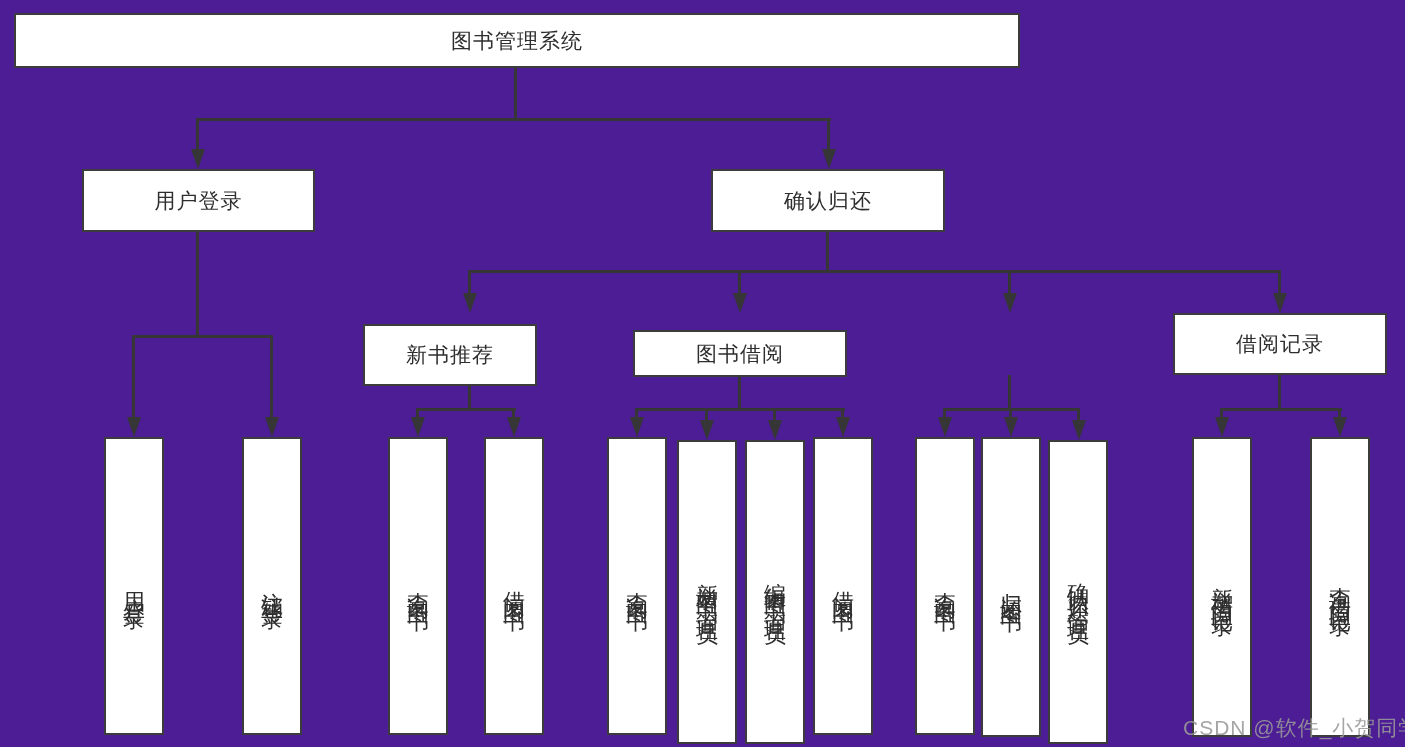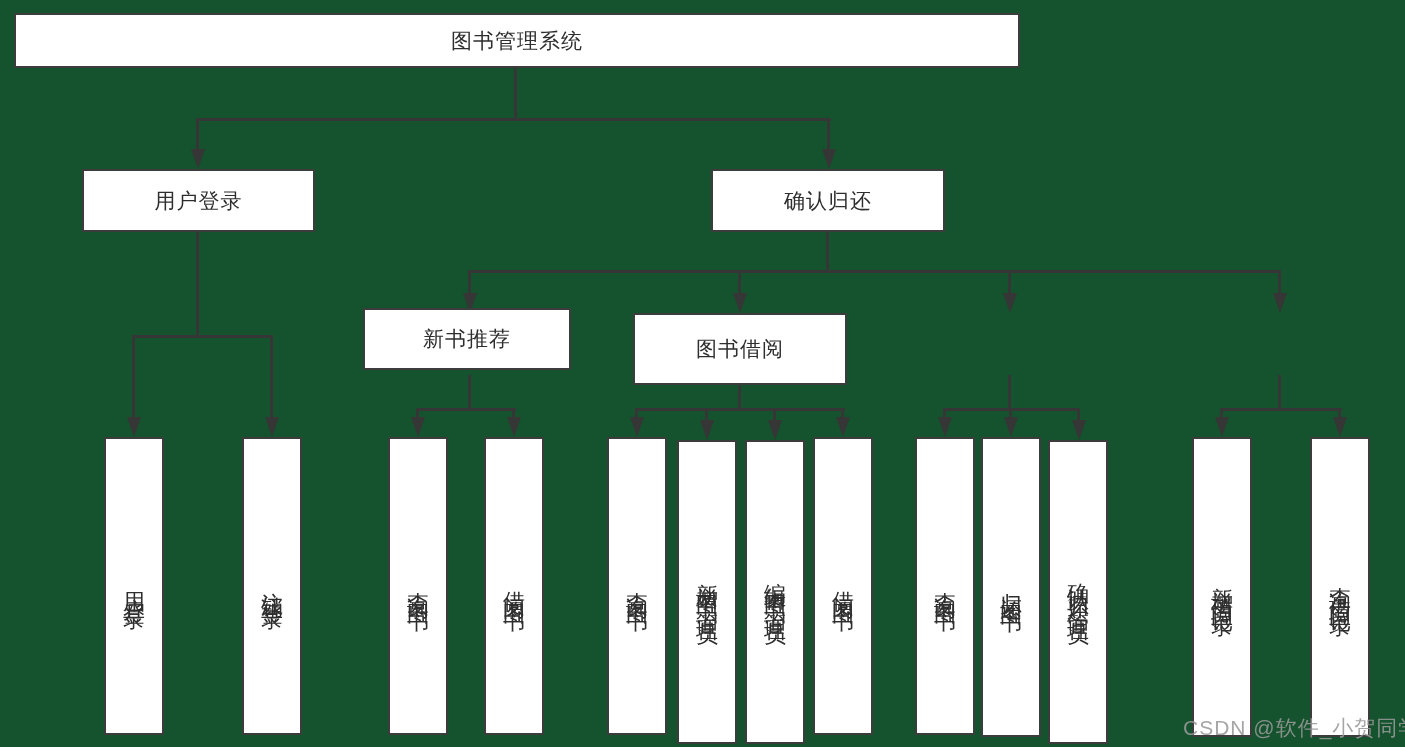--- a/index.html
+++ b/index.html
@@ -1,19 +1,19 @@
 <!DOCTYPE html>
 <html><head>
 <meta charset="utf-8">
 <style>
   html,body{margin:0;padding:0;background:#ffffff;}
   #stage{
     position:relative;
     width:1405px;height:747px;
-    background:#14532d;
+    background:#4c1d95;
     font-family:"Liberation Sans", sans-serif;
     overflow:hidden;
   }
   .box{
     position:absolute;
     background:#ffffff;
     border:2.5px solid #3c3c3c;
     box-sizing:border-box;
     display:flex;
     align-items:center;
@@ -93,25 +93,28 @@
   <div class="ln" style="left:468px;top:270px;width:813px;height:3px"></div>
   <div class="ln" style="left:468px;top:272px;width:3px;height:24px"></div>
   <div class="ar" style="left:463px;top:293px"></div>
   <div class="ln" style="left:738px;top:272px;width:3px;height:24px"></div>
   <div class="ar" style="left:733px;top:293px"></div>
   <div class="ln" style="left:1008px;top:272px;width:3px;height:24px"></div>
   <div class="ar" style="left:1003px;top:293px"></div>
   <div class="ln" style="left:1278px;top:272px;width:3px;height:24px"></div>
   <div class="ar" style="left:1273px;top:293px"></div>
 
-  <div class="box h" style="left:363px;top:308px;width:208px;height:62px">
+  <div class="box h" style="left:363px;top:324px;width:174px;height:62px">
     <span>新书推荐</span>
   </div>
-  <div class="box h" style="left:633px;top:313px;width:214px;height:72px">
+  <div class="box h" style="left:633px;top:330px;width:214px;height:47px">
     <span>图书借阅</span>
+  </div>
+  <div class="box h" style="left:1173px;top:313px;width:214px;height:62px">
+    <span>借阅记录</span>
   </div>
 
   <div class="ln" style="left:468px;top:375px;width:3px;height:33px"></div>
   <div class="ln" style="left:416px;top:408px;width:100px;height:3px"></div>
   <div class="ln" style="left:416px;top:410px;width:3px;height:11px"></div>
   <div class="ar" style="left:411px;top:417px"></div>
   <div class="ln" style="left:512px;top:410px;width:3px;height:11px"></div>
   <div class="ar" style="left:507px;top:417px"></div>
 
   <div class="ln" style="left:738px;top:375px;width:3px;height:33px"></div>

